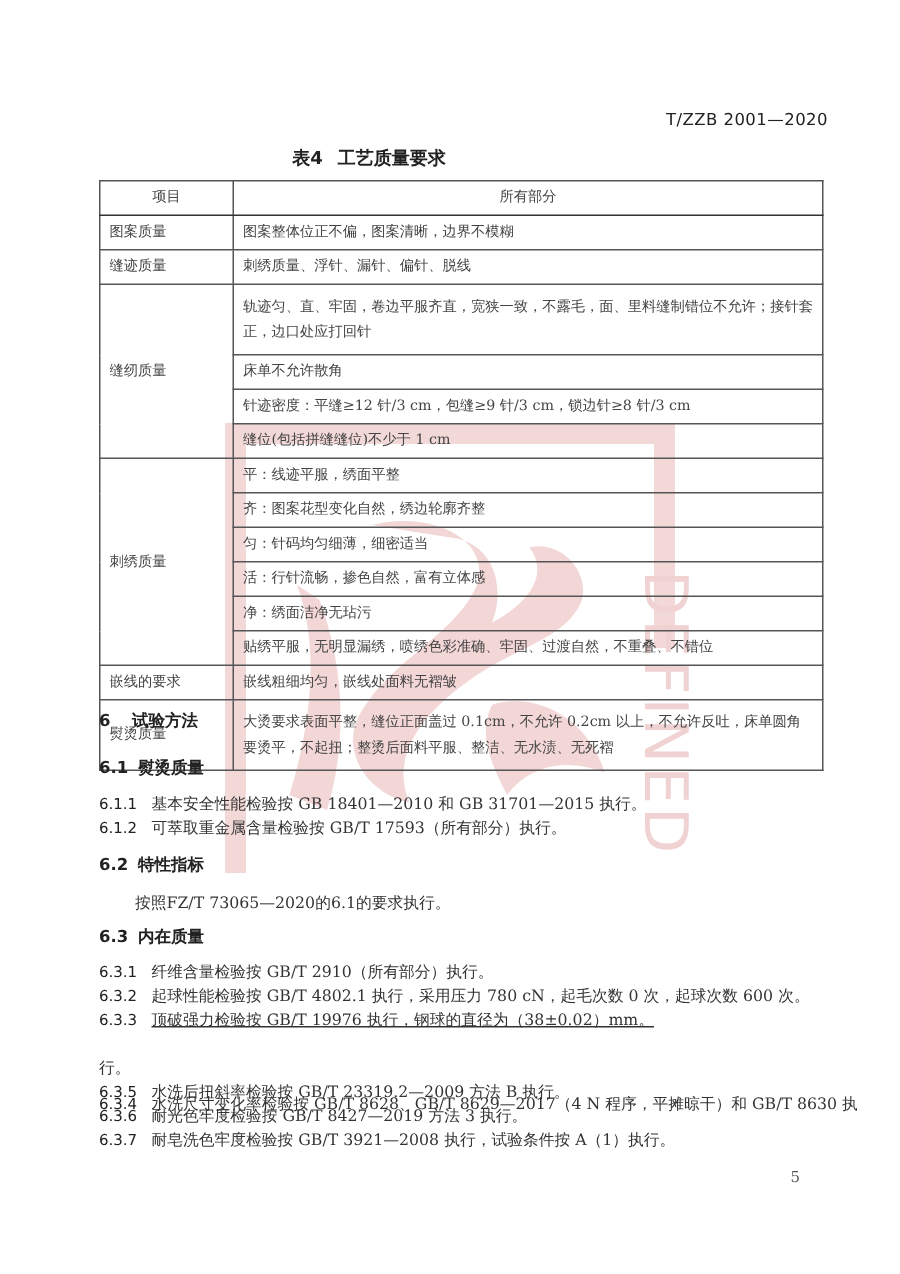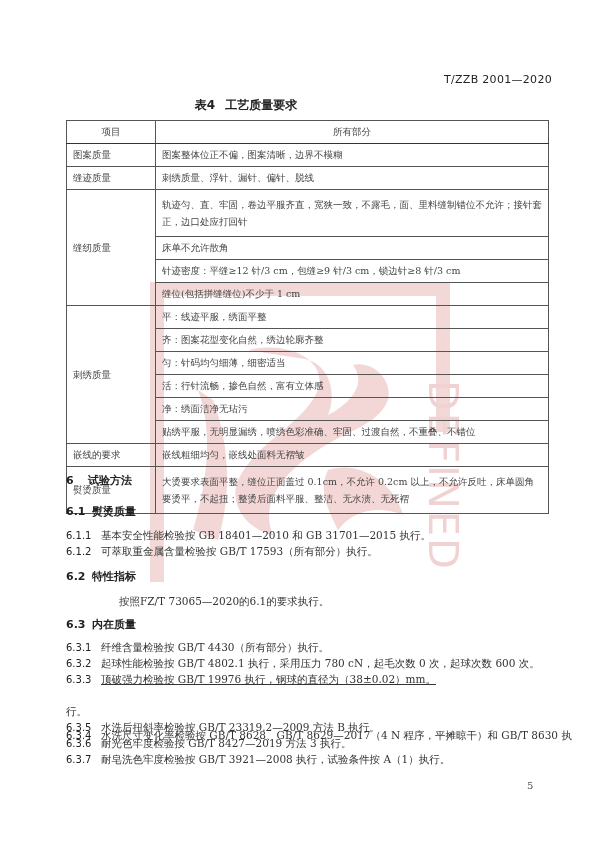--- a/index.html
+++ b/index.html
@@ -49,21 +49,21 @@
   table.req tr.first td { border-bottom: 1.4px solid #333; }
   table.req td.multi { padding-top: 3px; padding-bottom: 3px; line-height: 17px; }
   table.req tr.tall td { height: 40px; }
 
   .sec { position: absolute; left: 66px; font-size: 10.5px; color: #333; white-space: nowrap; }
   .h1, .h2 { font-family: "DejaVu Sans", sans-serif; font-weight: bold; color: #222; font-size: 11px; }
   .num { display: inline-block; font-family: "DejaVu Sans", sans-serif; color: #222; }
   .h1 .num { width: 22px; }
   .h2 .num { width: 26px; }
   .p3 .num { width: 35px; font-size: 10px; }
-  .indent { left: 90px; margin-left: 29px; }
+  .indent { left: 90px; }
   .page-number { position: absolute; left: 527px; top: 780px; font-size: 10px; color: #555; }
 </style>
 </head>
 <body>
 
 <div class="page">
 
   <div class="wm wm-frame-top"></div>
   <div class="wm wm-frame-left"></div>
   <div class="wm wm-frame-right"></div>
@@ -154,21 +154,21 @@
 
     <div class="sec h2" style="top:569px;">
       <span class="num">6.2</span><span>特性指标</span>
     </div>
     <div class="sec indent" style="top:595px;">按照FZ/T 73065—2020的6.1的要求执行。</div>
 
     <div class="sec h2" style="top:617px;">
       <span class="num">6.3</span><span>内在质量</span>
     </div>
     <div class="sec p3" style="top:641px;">
-      <span class="num">6.3.1</span><span>纤维含量检验按 GB/T 4430（所有部分）执行。</span>
+      <span class="num">6.3.1</span><span>纤维含量检验按 GB/T 2910（所有部分）执行。</span>
     </div>
     <div class="sec p3" style="top:657px;">
       <span class="num">6.3.2</span><span>起球性能检验按 GB/T 4802.1 执行，采用压力 780 cN，起毛次数 0 次，起球次数 600 次。</span>
     </div>
     <div class="sec p3" style="top:673px;text-decoration:underline;">
       <span class="num">6.3.3</span><span>顶破强力检验按 GB/T 19976 执行，钢球的直径为（38±0.02）mm。</span>
     </div>
     <div class="sec p3" style="top:689px;margin-top:40px;">
       <span class="num">6.3.4</span><span>水洗尺寸变化率检验按 GB/T 8628、GB/T 8629—2017（4 N 程序，平摊晾干）和 GB/T 8630 执</span>
     </div>

